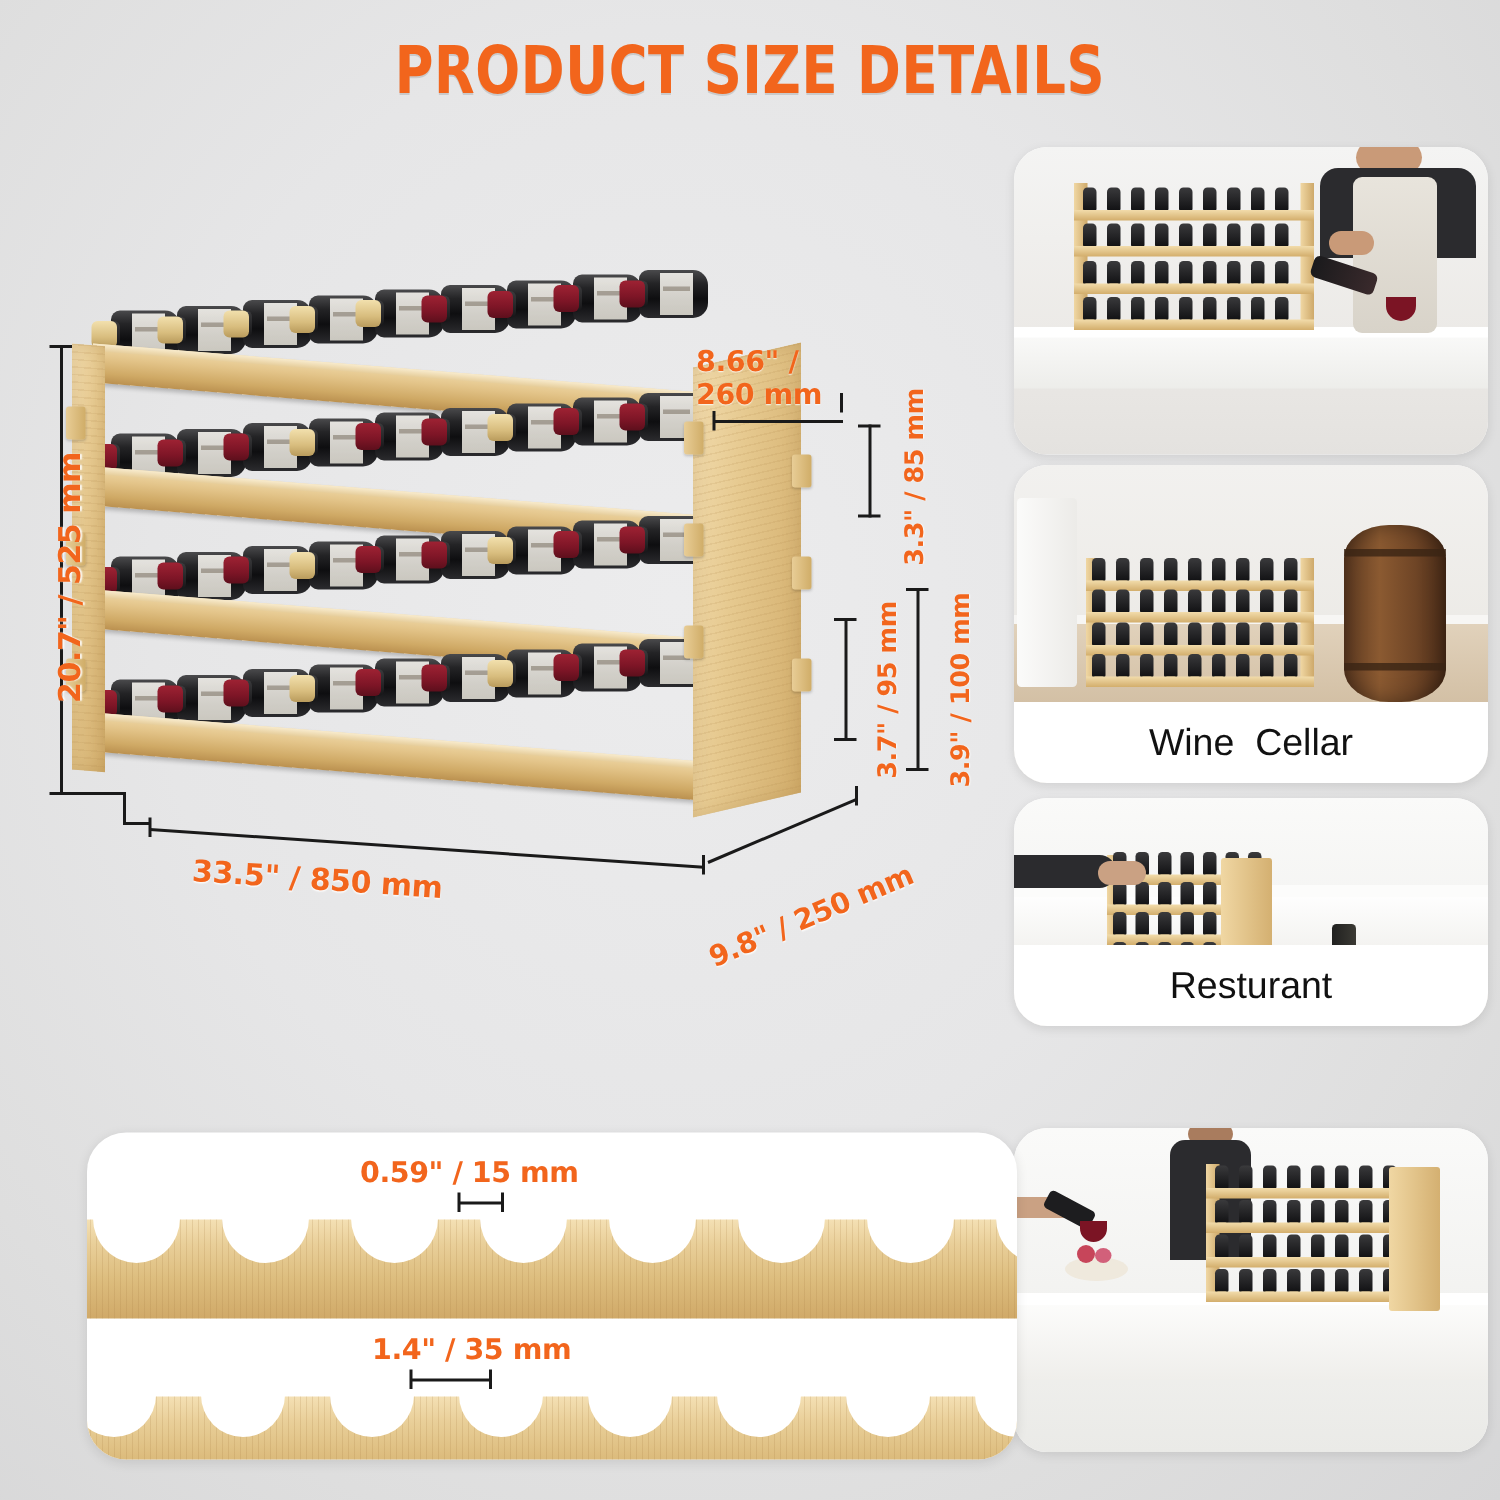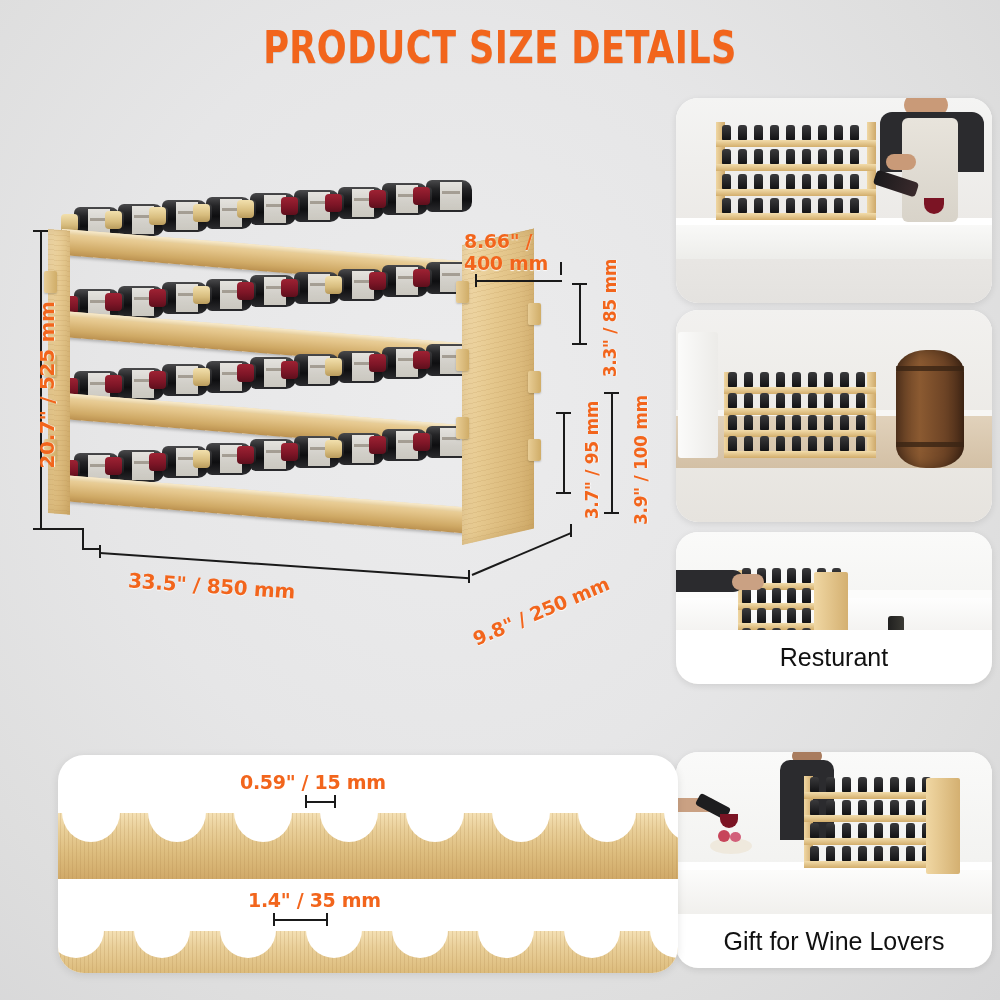--- a/index.html
+++ b/index.html
@@ -530,21 +530,21 @@
   <div class="ln h" style="left:100px; top:462px; width:370px; transform:rotate(3.9deg); transform-origin:left center;"></div>
   <div class="cap-h" style="left:99px; top:455px;"></div>
   <div class="cap-h" style="left:468px; top:480px;"></div>
   <div class="dim-label" style="left:128px; top:484px; font-size:20px; transform:rotate(3.9deg);">33.5" / 850 mm</div>
 
   <div class="ln h" style="left:472px; top:484px; width:108px; transform:rotate(-23deg); transform-origin:left center;"></div>
   <div class="cap-h" style="left:570px; top:434px;"></div>
   <div class="dim-label" style="left:468px; top:510px; font-size:19px; transform:rotate(-23deg);">9.8" / 250 mm</div>
 
   <div class="dim-label" style="left:464px; top:140px; font-size:19px;">8.66" /</div>
-  <div class="dim-label" style="left:464px; top:162px; font-size:19px;">400 mm</div>
+  <div class="dim-label" style="left:464px; top:162px; font-size:19px;">260 mm</div>
   <div class="ln h" style="left:476px; top:190px; width:86px;"></div>
   <div class="cap-h" style="left:475px; top:184px;"></div>
   <div class="cap-h" style="left:560px; top:172px;"></div>
 
   <div class="cap-v" style="left:572px; top:193px;"></div>
   <div class="ln v" style="left:579px; top:193px; height:62px;"></div>
   <div class="cap-v" style="left:572px; top:253px;"></div>
   <div class="dim-label" style="left:551px; top:218px; font-size:17px; transform:rotate(-90deg);">3.3" / 85 mm</div>
 
   <div class="cap-v" style="left:556px; top:322px;"></div>
@@ -703,20 +703,23 @@
             <span class="mini-b" style="left:130px"></span>
           </div>
         <div class="mini-plank"></div>
       </div>
     </div>
 
     <div style="position:absolute;right:28px;top:40px;width:68px;height:118px;border-radius:30px/22px;background:linear-gradient(90deg,#5e3a21,#8b5a31 35%,#6f4526 70%,#4a2c18);box-shadow:inset 0 0 14px rgba(0,0,0,.4);"></div>
     <div style="position:absolute;right:28px;top:56px;width:68px;height:5px;background:#3a2414;opacity:.8;"></div>
     <div style="position:absolute;right:28px;top:132px;width:68px;height:5px;background:#3a2414;opacity:.8;"></div>
   </div>
+  <div class="caption-band">
+    <span>Wine  Cellar</span>
+  </div>
 </div>
 
 <div class="card" style="top:532px; height:152px;">
   <div class="scene" style="background:linear-gradient(180deg,#fafaf9 0%,#f3f3f1 60%,#eceae7 100%);">
 
     <div style="position:absolute;left:0;bottom:42px;width:100%;height:48px;background:linear-gradient(180deg,#ffffff,#f0efec);"></div>
     <div style="position:absolute;left:0;bottom:86px;width:100%;height:8px;background:#fcfcfb;"></div>
 
     <div class="mini-rack" style="left:62px; top:38px; width:108px; height:80px;">
       <div class="mini-post" style="left:0;"></div>
@@ -855,23 +858,20 @@
             <span class="mini-b" style="left:116px"></span>
           </div>
         <div class="mini-plank"></div>
       </div>
     </div>
     <div style="position:absolute;left:250px;top:26px;width:34px;height:96px;background:linear-gradient(90deg,#f0d7a3,#d4b071);border-radius:2px;"></div>
 
     <div style="position:absolute;left:34px;top:86px;width:42px;height:16px;border-radius:50%;background:#efe9dd;"></div>
     <div style="position:absolute;left:42px;top:78px;width:12px;height:12px;border-radius:50%;background:#c7455a;"></div>
     <div style="position:absolute;left:54px;top:80px;width:11px;height:10px;border-radius:50%;background:#d2607a;"></div>
-  </div>
-  <div class="caption-band">
-    <span>Gift for Wine Lovers</span>
   </div>
 </div>
 
 <div id="detail-card">
 
   <div class="rail" style="top:58px; height:66px;">
     <div class="bar" style="top:0; height:66px;">
         <div class="grain"></div>
       </div>
     <div class="scallop" style="left:18px;  width:58px; height:30px;"></div>

